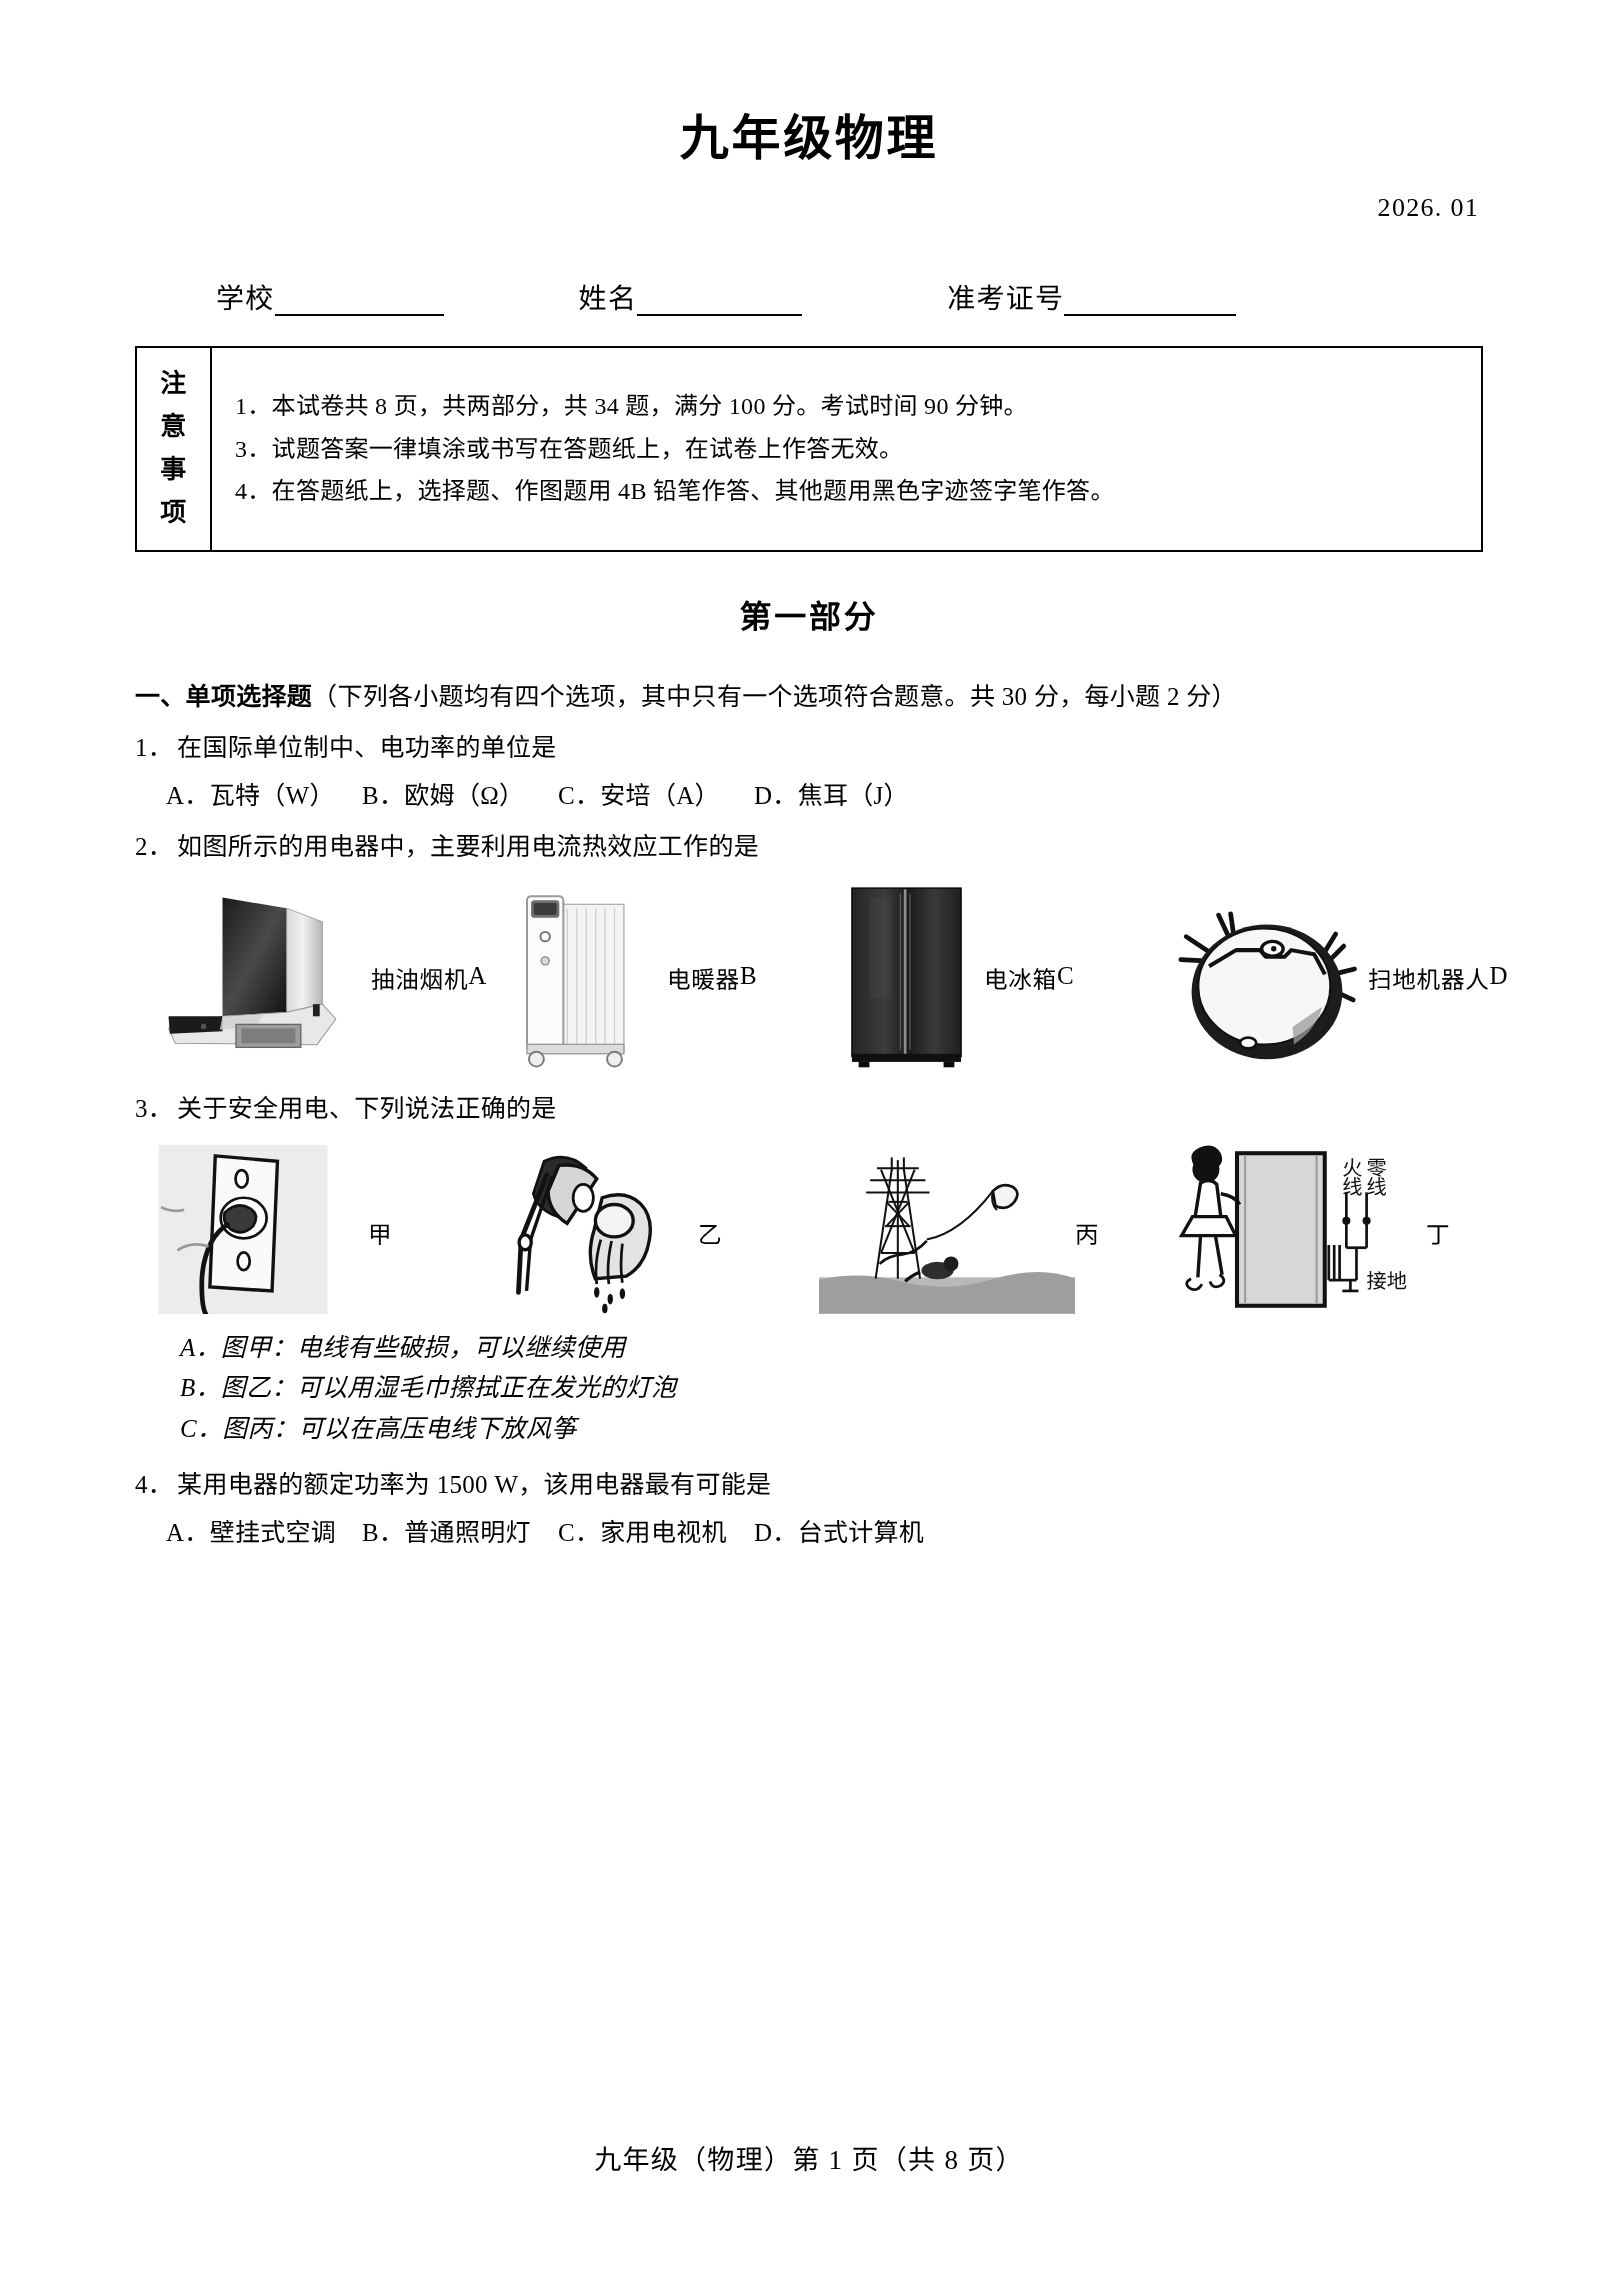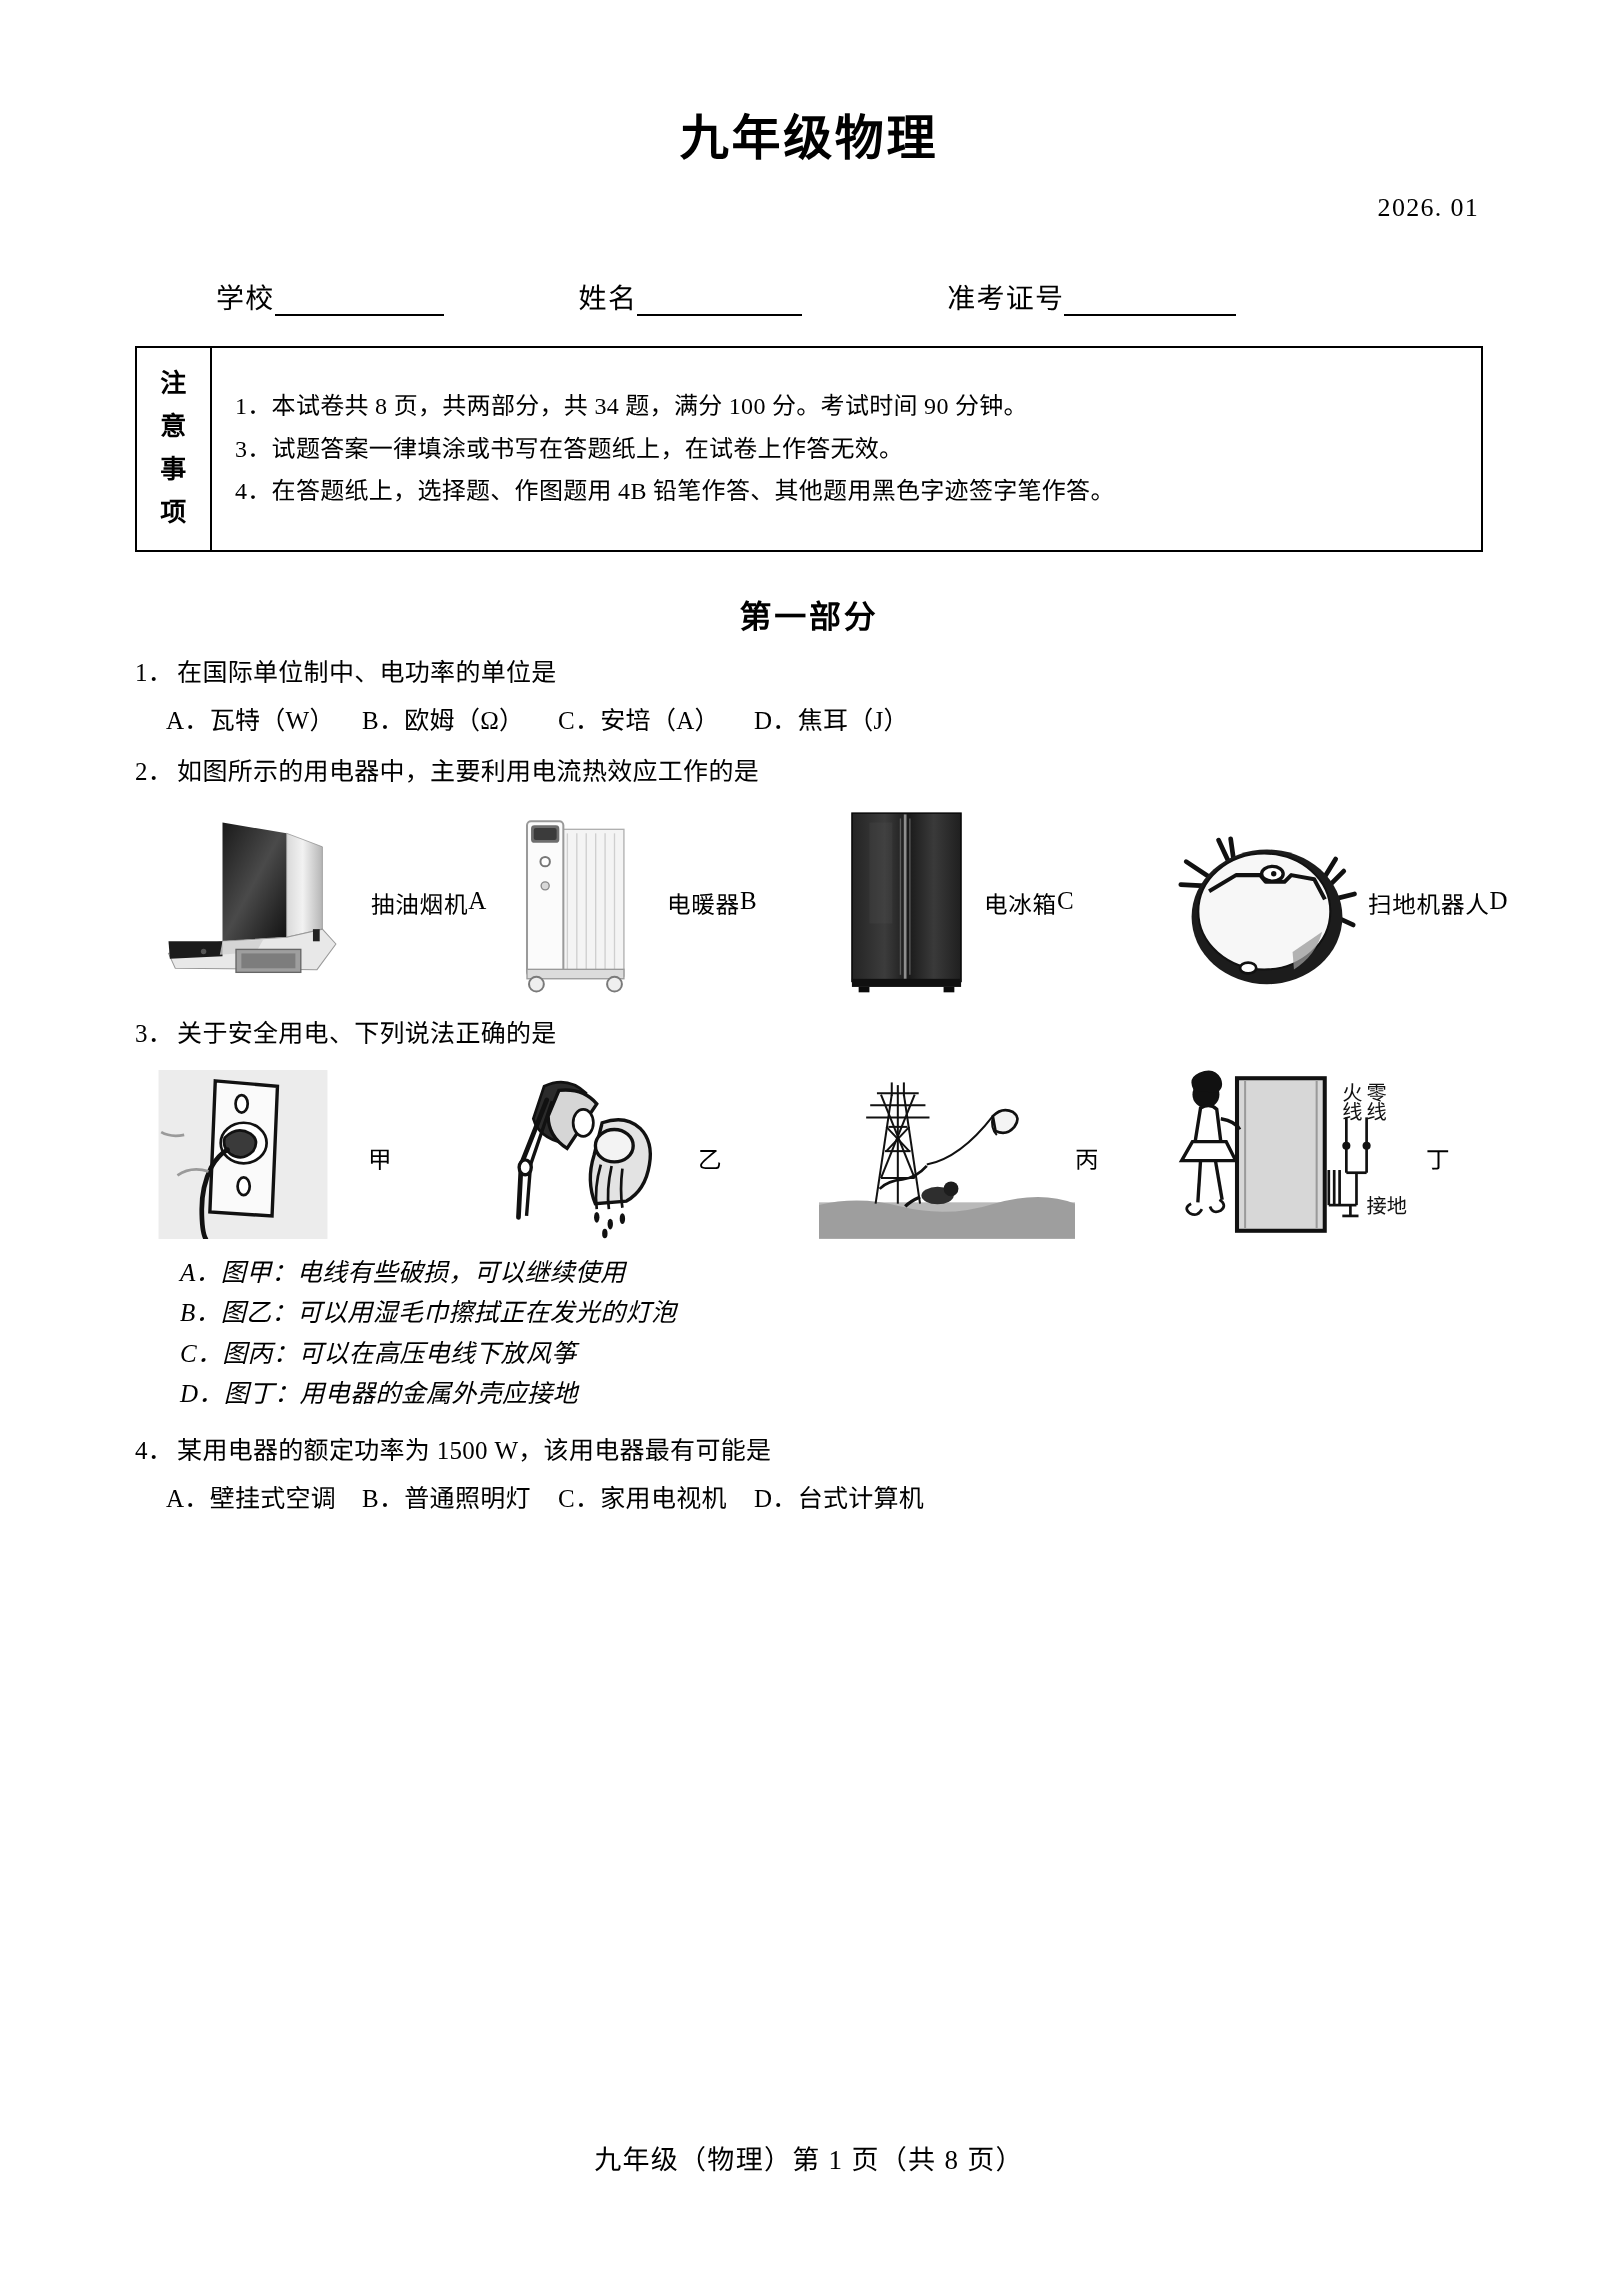--- a/index.html
+++ b/index.html
@@ -239,20 +239,23 @@
     </div>
     <div class="notice-body">
       <div class="notice-item">1．本试卷共 8 页，共两部分，共 34 题，满分 100 分。考试时间 90 分钟。</div>
       <div class="notice-item">3．试题答案一律填涂或书写在答题纸上，在试卷上作答无效。</div>
       <div class="notice-item">4．在答题纸上，选择题、作图题用 4B 铅笔作答、其他题用黑色字迹签字笔作答。</div>
     </div>
   </div>
 
   <div class="part-title">第一部分</div>
 
+  <div class="section-line">
+    <span class="strong">一、单项选择题</span><span>（下列各小题均有四个选项，其中只有一个选项符合题意。共 30 分，每小题 2 分）</span>
+  </div>
 
   <div class="q-stem">
     <span class="num">1．</span><span>在国际单位制中、电功率的单位是</span>
   </div>
   <div class="opt-row">
     <span class="opt opt-w1">A．瓦特（W）</span>
     <span class="opt opt-w2">B．欧姆（Ω）</span>
     <span class="opt opt-w3">C．安培（A）</span>
     <span class="opt">D．焦耳（J）</span>
   </div>
@@ -493,21 +496,20 @@
       </div>
       <div class="fig-caption2">丁</div>
     </div>
 
   </div>
 
   <div class="opt-stack">
     <div class="opt-line">A．图甲：电线有些破损，可以继续使用</div>
     <div class="opt-line">B．图乙：可以用湿毛巾擦拭正在发光的灯泡</div>
     <div class="opt-line">C．图丙：可以在高压电线下放风筝</div>
-    <div class="opt-line">D．图丁：用电器的金属外壳应接地</div>
   </div>
 
   <div class="q-stem">
     <span class="num">4．</span><span>某用电器的额定功率为 1500 W，该用电器最有可能是</span>
   </div>
   <div class="opt-row">
     <span class="opt opt-w1">A．壁挂式空调</span>
     <span class="opt opt-w2">B．普通照明灯</span>
     <span class="opt opt-w3">C．家用电视机</span>
     <span class="opt">D．台式计算机</span>

